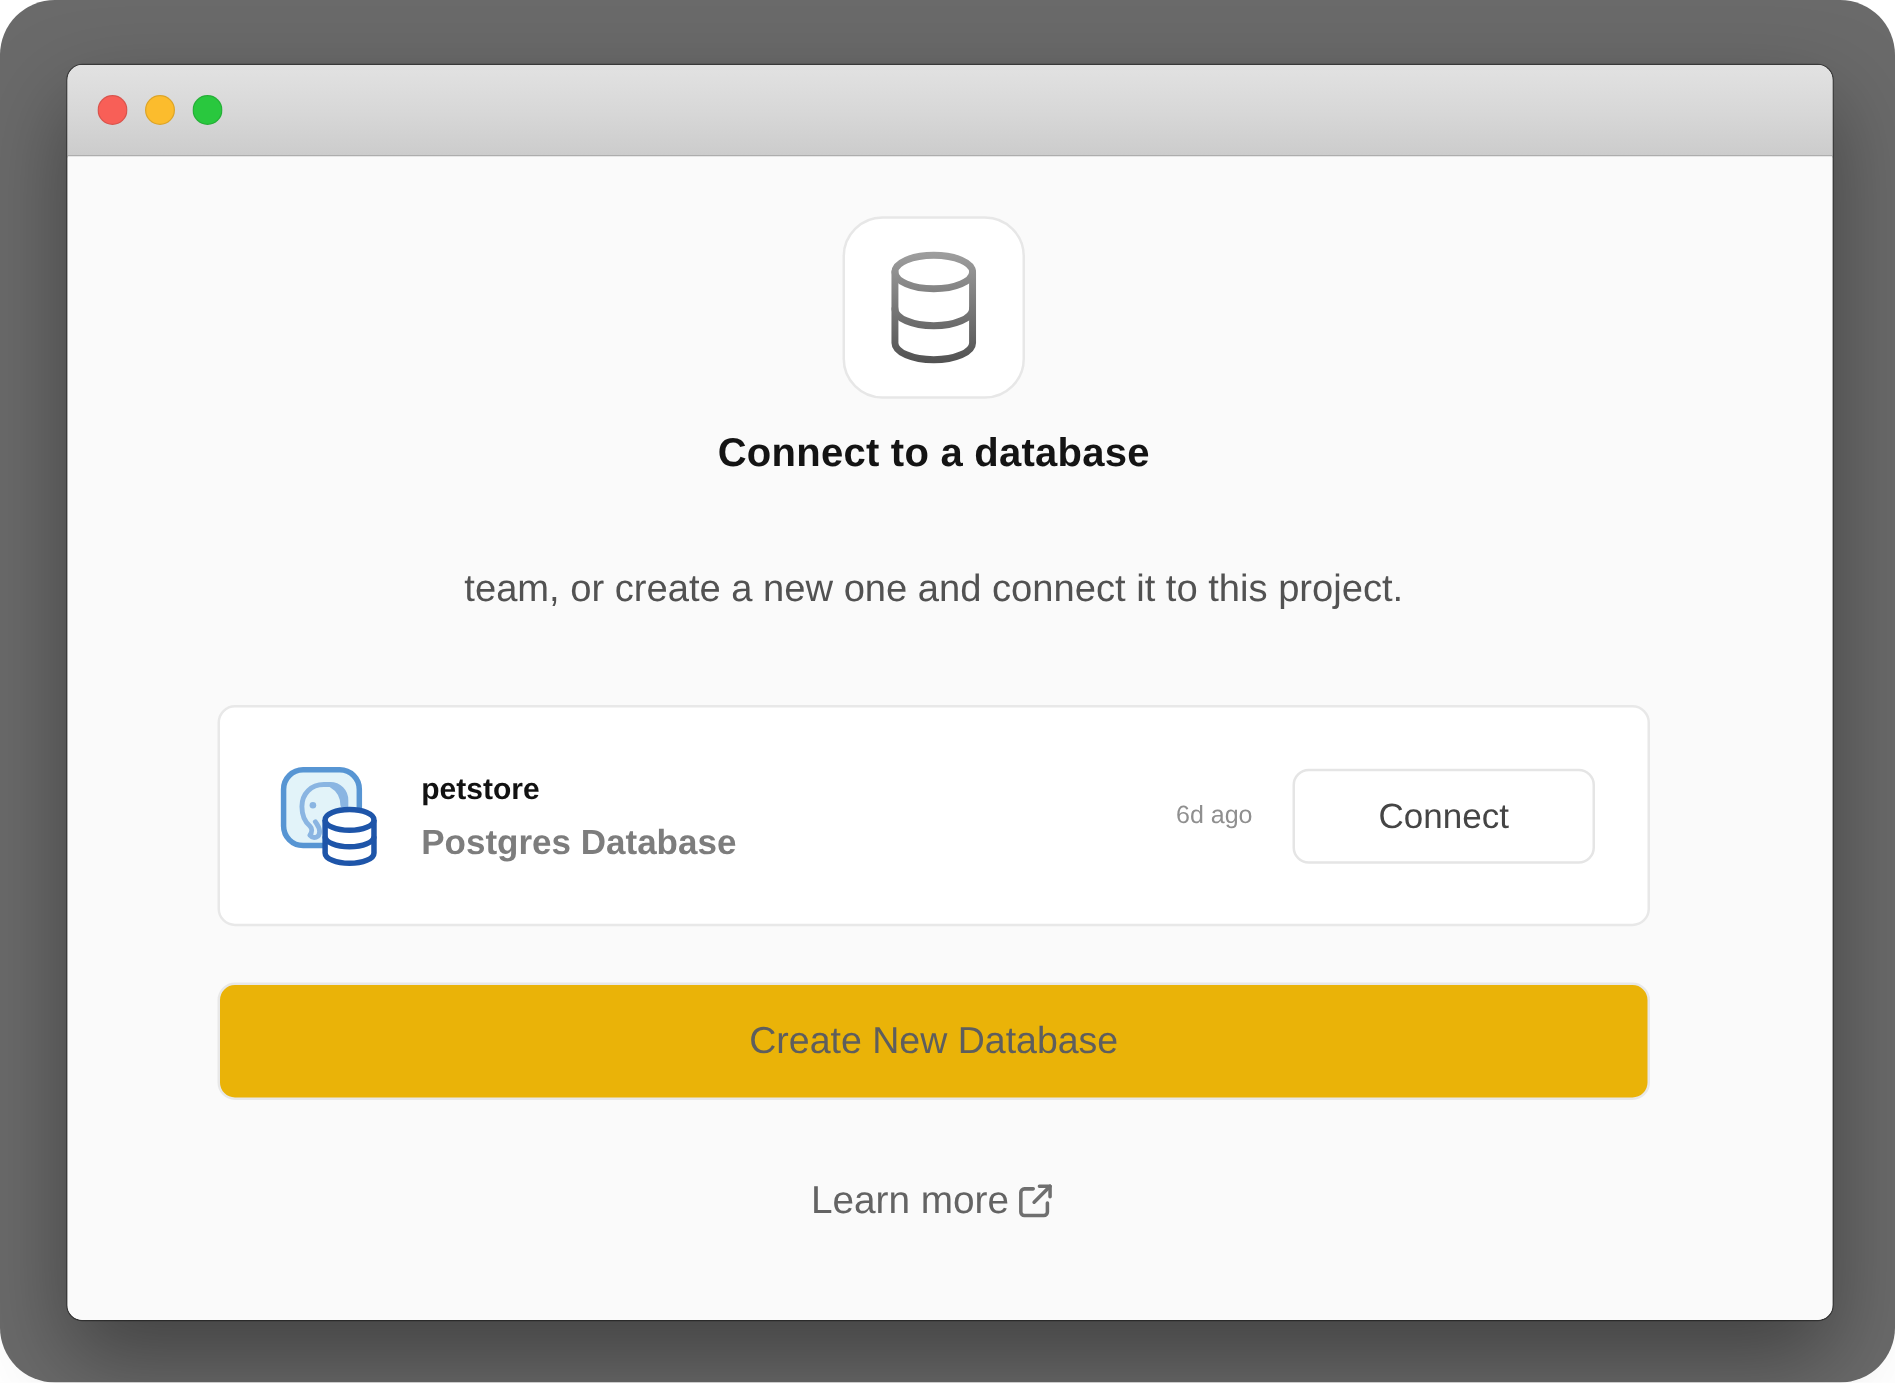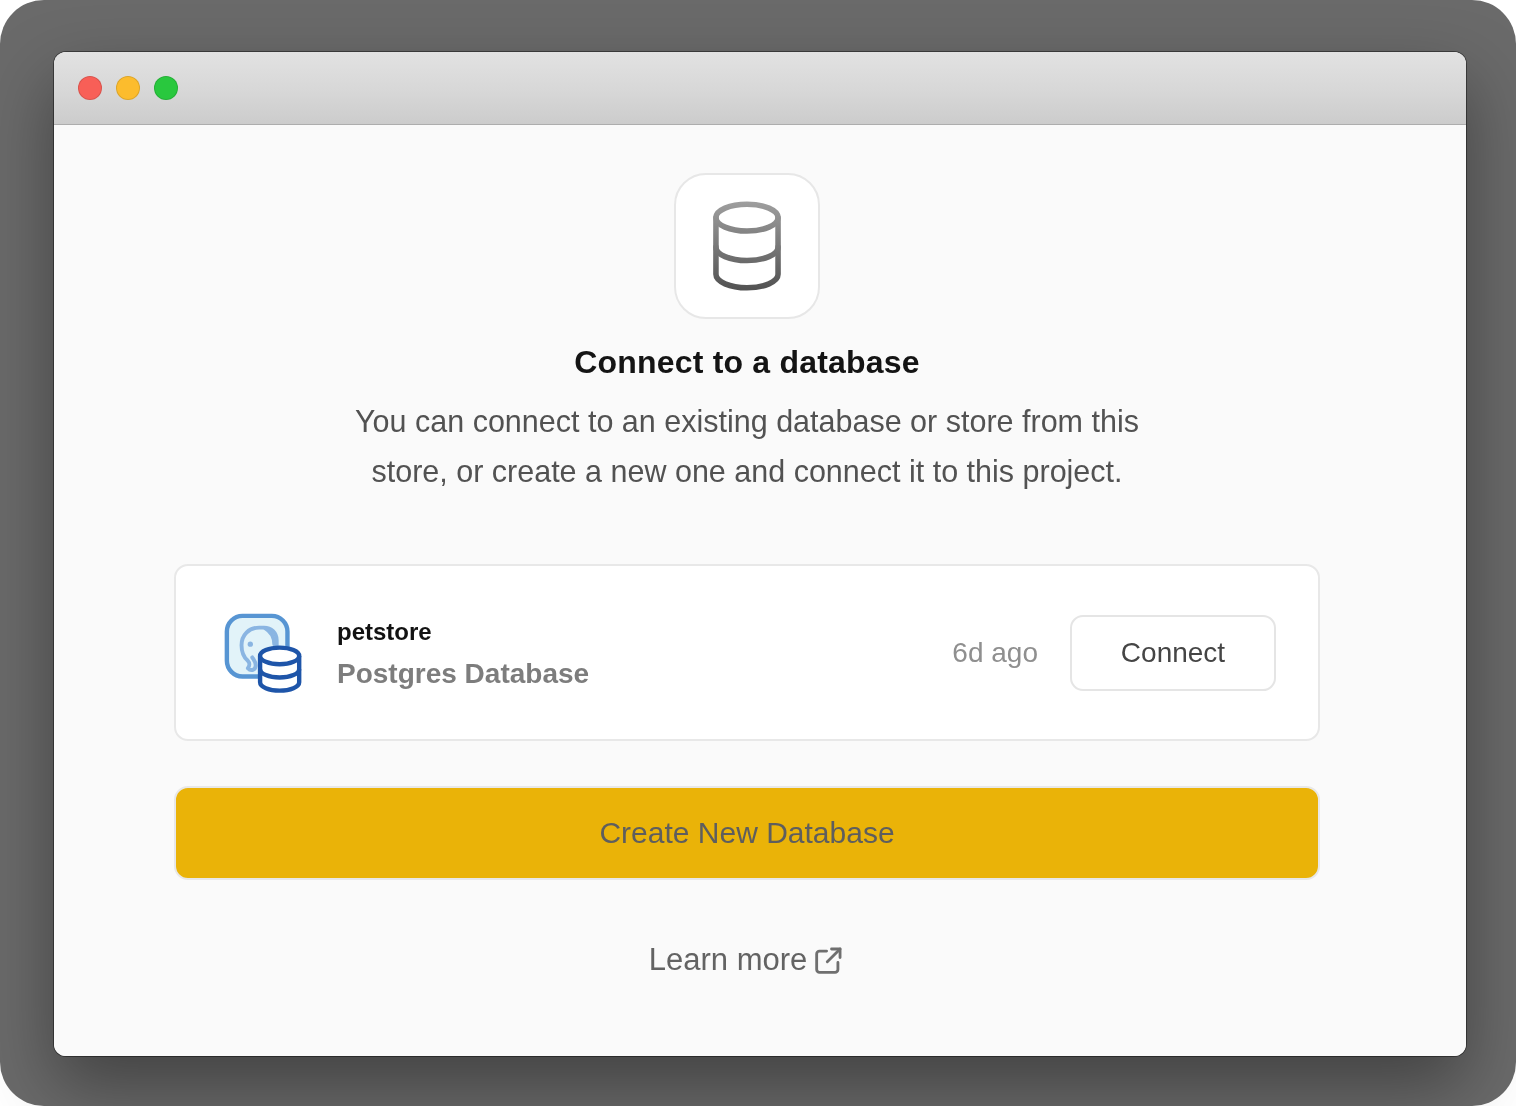--- a/index.html
+++ b/index.html
@@ -87,25 +87,25 @@
   .db-name {
     font-size: 24px; line-height: 38px;
     font-weight: 700; color: #121212;
   }
   .db-type {
     font-size: 28px; line-height: 38px;
     font-weight: 700; color: #7d7d7d;
     margin-top: 4px;
   }
   .db-age {
-    font-size: 28px; color: #8f8f8f;
+    font-size: 20px; color: #8f8f8f;
     margin-right: 32px; white-space: nowrap;
   }
   .connect-btn {
-    width: 206px; height: 76px;
+    width: 242px; height: 76px;
     background: #ffffff;
     border: 2px solid #e5e5e5;
     border-radius: 13px;
     font-family: "Liberation Sans", sans-serif;
     font-size: 28px; font-weight: 500; color: #454545;
     display: flex; align-items: center; justify-content: center;
     cursor: pointer;
   }
 
   .create-btn {
@@ -160,22 +160,22 @@
               <ellipse cx="12" cy="5.6" rx="8.1" ry="3.5"></ellipse>
               <path d="M3.9 5.6 V20.4 c0 1.93 3.63 3.5 8.1 3.5 s8.1-1.57 8.1-3.5 V5.6"></path>
               <path d="M3.9 13.3 c0 1.93 3.63 3.5 8.1 3.5 s8.1-1.57 8.1-3.5"></path>
             </g>
           </svg>
         </div>
 
         <h1 class="dialog-title">Connect to a database</h1>
 
         <p class="dialog-desc">
-          <span>You can connect to an existing database or store from this</span><br>
-          <span>store, or create a new one and connect it to this project.</span>
+          <br>
+          <span>team, or create a new one and connect it to this project.</span>
         </p>
 
         <div class="db-card">
 
           <svg class="pg-icon" viewBox="0 0 88 88" fill="none">
             <rect x="6" y="6" width="62" height="62" rx="16" fill="#e2f3f9" stroke="#5795d3" stroke-width="4.5"></rect>
 
             <g stroke="#8ab5e2" stroke-width="4" stroke-linecap="round" stroke-linejoin="round" fill="none">
               <path d="M57 46 L57 31 C57 23.5 51.5 18 44 18 L39 18 C28.5 18 21 25.5 21 36 C21 43 23.5 48.5 27.5 52 C29.5 54 29.5 57 27.5 59.5 C30.5 63 35.5 61.5 35.5 56.5 C35.5 53 33.5 51 32 48.5"></path>
               <path d="M45 18.5 C51 22 54.5 28 54.5 35"></path>

